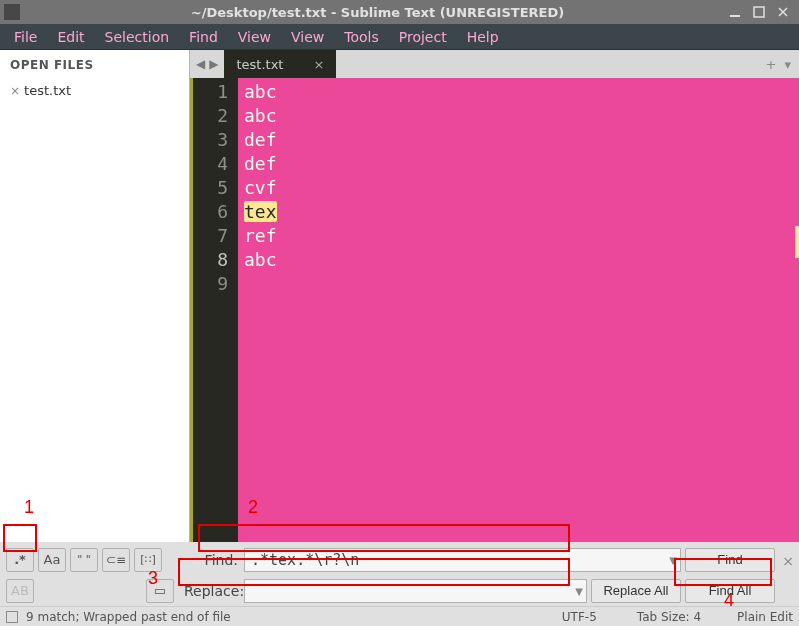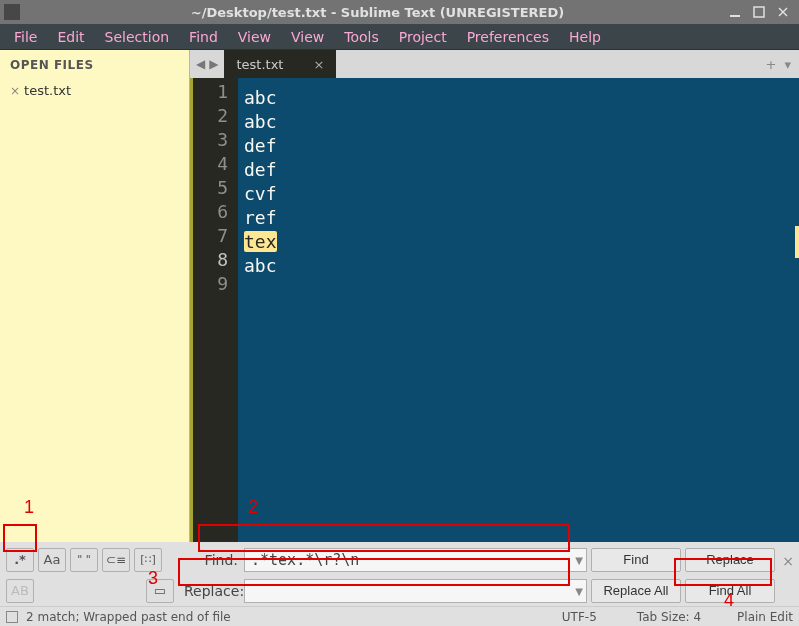--- a/index.html
+++ b/index.html
@@ -13,39 +13,39 @@
 .titlebar .win-controls span { width: 16px; height: 16px; display: flex; align-items: center; justify-content: center; color: #e0e0e0; font-size: 14px; cursor: pointer; }
 
 
 .menubar { background: #3c4549; height: 26px; display: flex; align-items: center; padding: 0 4px; border-bottom: 1px solid #2a3134; }
 .menubar span { color: #f9a8d4; padding: 4px 10px; font-size: 14px; cursor: pointer; }
 
 
 .main { display: flex; height: calc(626px - 24px - 26px - 64px - 20px); }
 
 
-.sidebar { width: 190px; background: #fef9c3; border-right: 1px solid #b5b5b5; }
+.sidebar { width: 190px; background: #ffffff; border-right: 1px solid #b5b5b5; }
 .sidebar-header { font-size: 12px; font-weight: bold; color: #555; padding: 8px 10px; letter-spacing: 0.5px; }
 .sidebar-item { display: flex; align-items: center; padding: 3px 10px; font-size: 13px; color: #333; cursor: pointer; gap: 4px; }
 .sidebar-item .close-x { color: #888; font-size: 12px; }
 
 
 .tabarea { flex: 1; display: flex; flex-direction: column; background: #272822; }
 .tabbar { height: 28px; background: #d8d8d8; display: flex; align-items: stretch; position: relative; }
 .tabbar .navarrows { display: flex; align-items: center; padding: 0 6px; gap: 4px; color: #777; font-size: 12px; }
 .tab { background: #272822; color: #ccc; display: flex; align-items: center; padding: 0 12px; font-size: 13px; gap: 30px; }
 .tab .tab-close { color: #aaa; font-size: 13px; }
 .tabbar .tab-right { margin-left: auto; display: flex; align-items: center; padding: 0 8px; gap: 8px; color: #888; font-size: 13px; }
 
 
 .editor { flex: 1; display: flex; font-family: "DejaVu Sans Mono", Consolas, monospace; font-size: 18px; line-height: 24px; position: relative; }
 .gutter { width: 48px; padding-top: 2px; text-align: right; padding-right: 10px; color: #8f908a; background: #272822; border-left: 3px solid #a6a335; }
 .gutter .ln { height: 24px; }
 .gutter .ln.hl { color: #c2c3be; }
-.code { flex: 1; padding-top: 8px; padding-left: 6px; color: #f8f8f2; background: #0c4a6e; position: relative; }
+.code { flex: 1; padding-top: 2px; padding-left: 6px; color: #f8f8f2; background: #ec4899; position: relative; }
 .code .line { height: 24px; }
 .code .hl { background: #3d3e38; }
 .code mark { background: #ffe792; color: #272822; padding: 0; border-radius: 2px; }
 
 
 .panel { height: 64px; background: #e0e0e0; display: flex; flex-direction: column; padding: 4px 2px 2px 4px; gap: 4px; position: relative; }
 .panel-row { display: flex; align-items: center; gap: 4px; height: 28px; }
 .toggle-group { display: flex; gap: 4px; width: 176px; justify-content: flex-start; padding-left: 2px; }
 .toggle { width: 28px; height: 24px; border: 1px solid #b0b0b0; background: #e0e0e0; display: flex; align-items: center; justify-content: center; color: #555; font-size: 13px; border-radius: 2px; }
 .field-label { color: #444; font-size: 14px; width: 56px; text-align: right; padding-right: 2px; }
@@ -96,21 +96,20 @@
 
 <div class="menubar">
   <span>File</span>
   <span>Edit</span>
   <span>Selection</span>
   <span>Find</span>
   <span>View</span>
   <span>View</span>
   <span>Tools</span>
   <span>Project</span>
-  <span>Preferences</span>
   <span>Help</span>
 </div>
 
 <div class="main">
 
   <div class="sidebar">
     <div class="sidebar-header">OPEN FILES</div>
     <div class="sidebar-item">
       <span class="close-x">×</span>
       <span>test.txt</span>
@@ -144,22 +143,22 @@
         <div class="ln">7</div>
         <div class="ln hl">8</div>
         <div class="ln">9</div>
       </div>
       <div class="code">
         <div class="line">abc</div>
         <div class="line">abc</div>
         <div class="line">def</div>
         <div class="line">def</div>
         <div class="line">cvf</div>
+        <div class="line"><mark>tex</mark></div>
         <div class="line">ref</div>
-        <div class="line"><mark>tex</mark></div>
         <div class="line">abc</div>
         <div class="minimap-mark"></div>
       </div>
     </div>
   </div>
 </div>
 
 <div class="panel">
   <div class="panel-row">
     <div class="toggle-group">
@@ -168,42 +167,41 @@
       <div class="toggle" style="font-size:11px">" "</div>
       <div class="toggle" style="font-size:12px">⊂≡</div>
       <div class="toggle" style="font-size:11px">[∷]</div>
     </div>
     <span class="field-label">Find:</span>
     <div class="dropdown-wrap">
       <input class="field-input" value=".*tex.*\r?\n" style="">
       <span class="caret">▼</span>
     </div>
     <button class="panel-btn">Find</button>
-    <button class="panel-btn">Replace</button>
     <div class="panel-close">×</div>
   </div>
   <div class="panel-row">
     <div class="toggle-group" style="justify-content:space-between;padding-right:6px;">
       <div class="toggle" style="color:#bbb">AB</div>
       <div class="toggle">▭</div>
     </div>
     <span class="field-label">Replace:</span>
     <div class="dropdown-wrap">
       <input class="field-input" value="" style="">
       <span class="caret">▼</span>
     </div>
     <button class="panel-btn">Replace All</button>
     <button class="panel-btn">Find All</button>
     <div style="width:18px"></div>
   </div>
 </div>
 
 <div class="statusbar">
   <span class="checkbox"></span>
-  <span>2 match; Wrapped past end of file</span>
+  <span>9 match; Wrapped past end of file</span>
   <span class="spacer"></span>
   <span>UTF-5</span>
   <span style="width:24px"></span>
   <span>Tab Size: 4</span>
   <span style="width:20px"></span>
   <span>Plain Edit</span>
 </div>
 
 <div class="annot-num" style="left:24px; top:497px;">1</div>
 <div class="annot-box" style="left:3px; top:524px; width:34px; height:28px;"></div>

